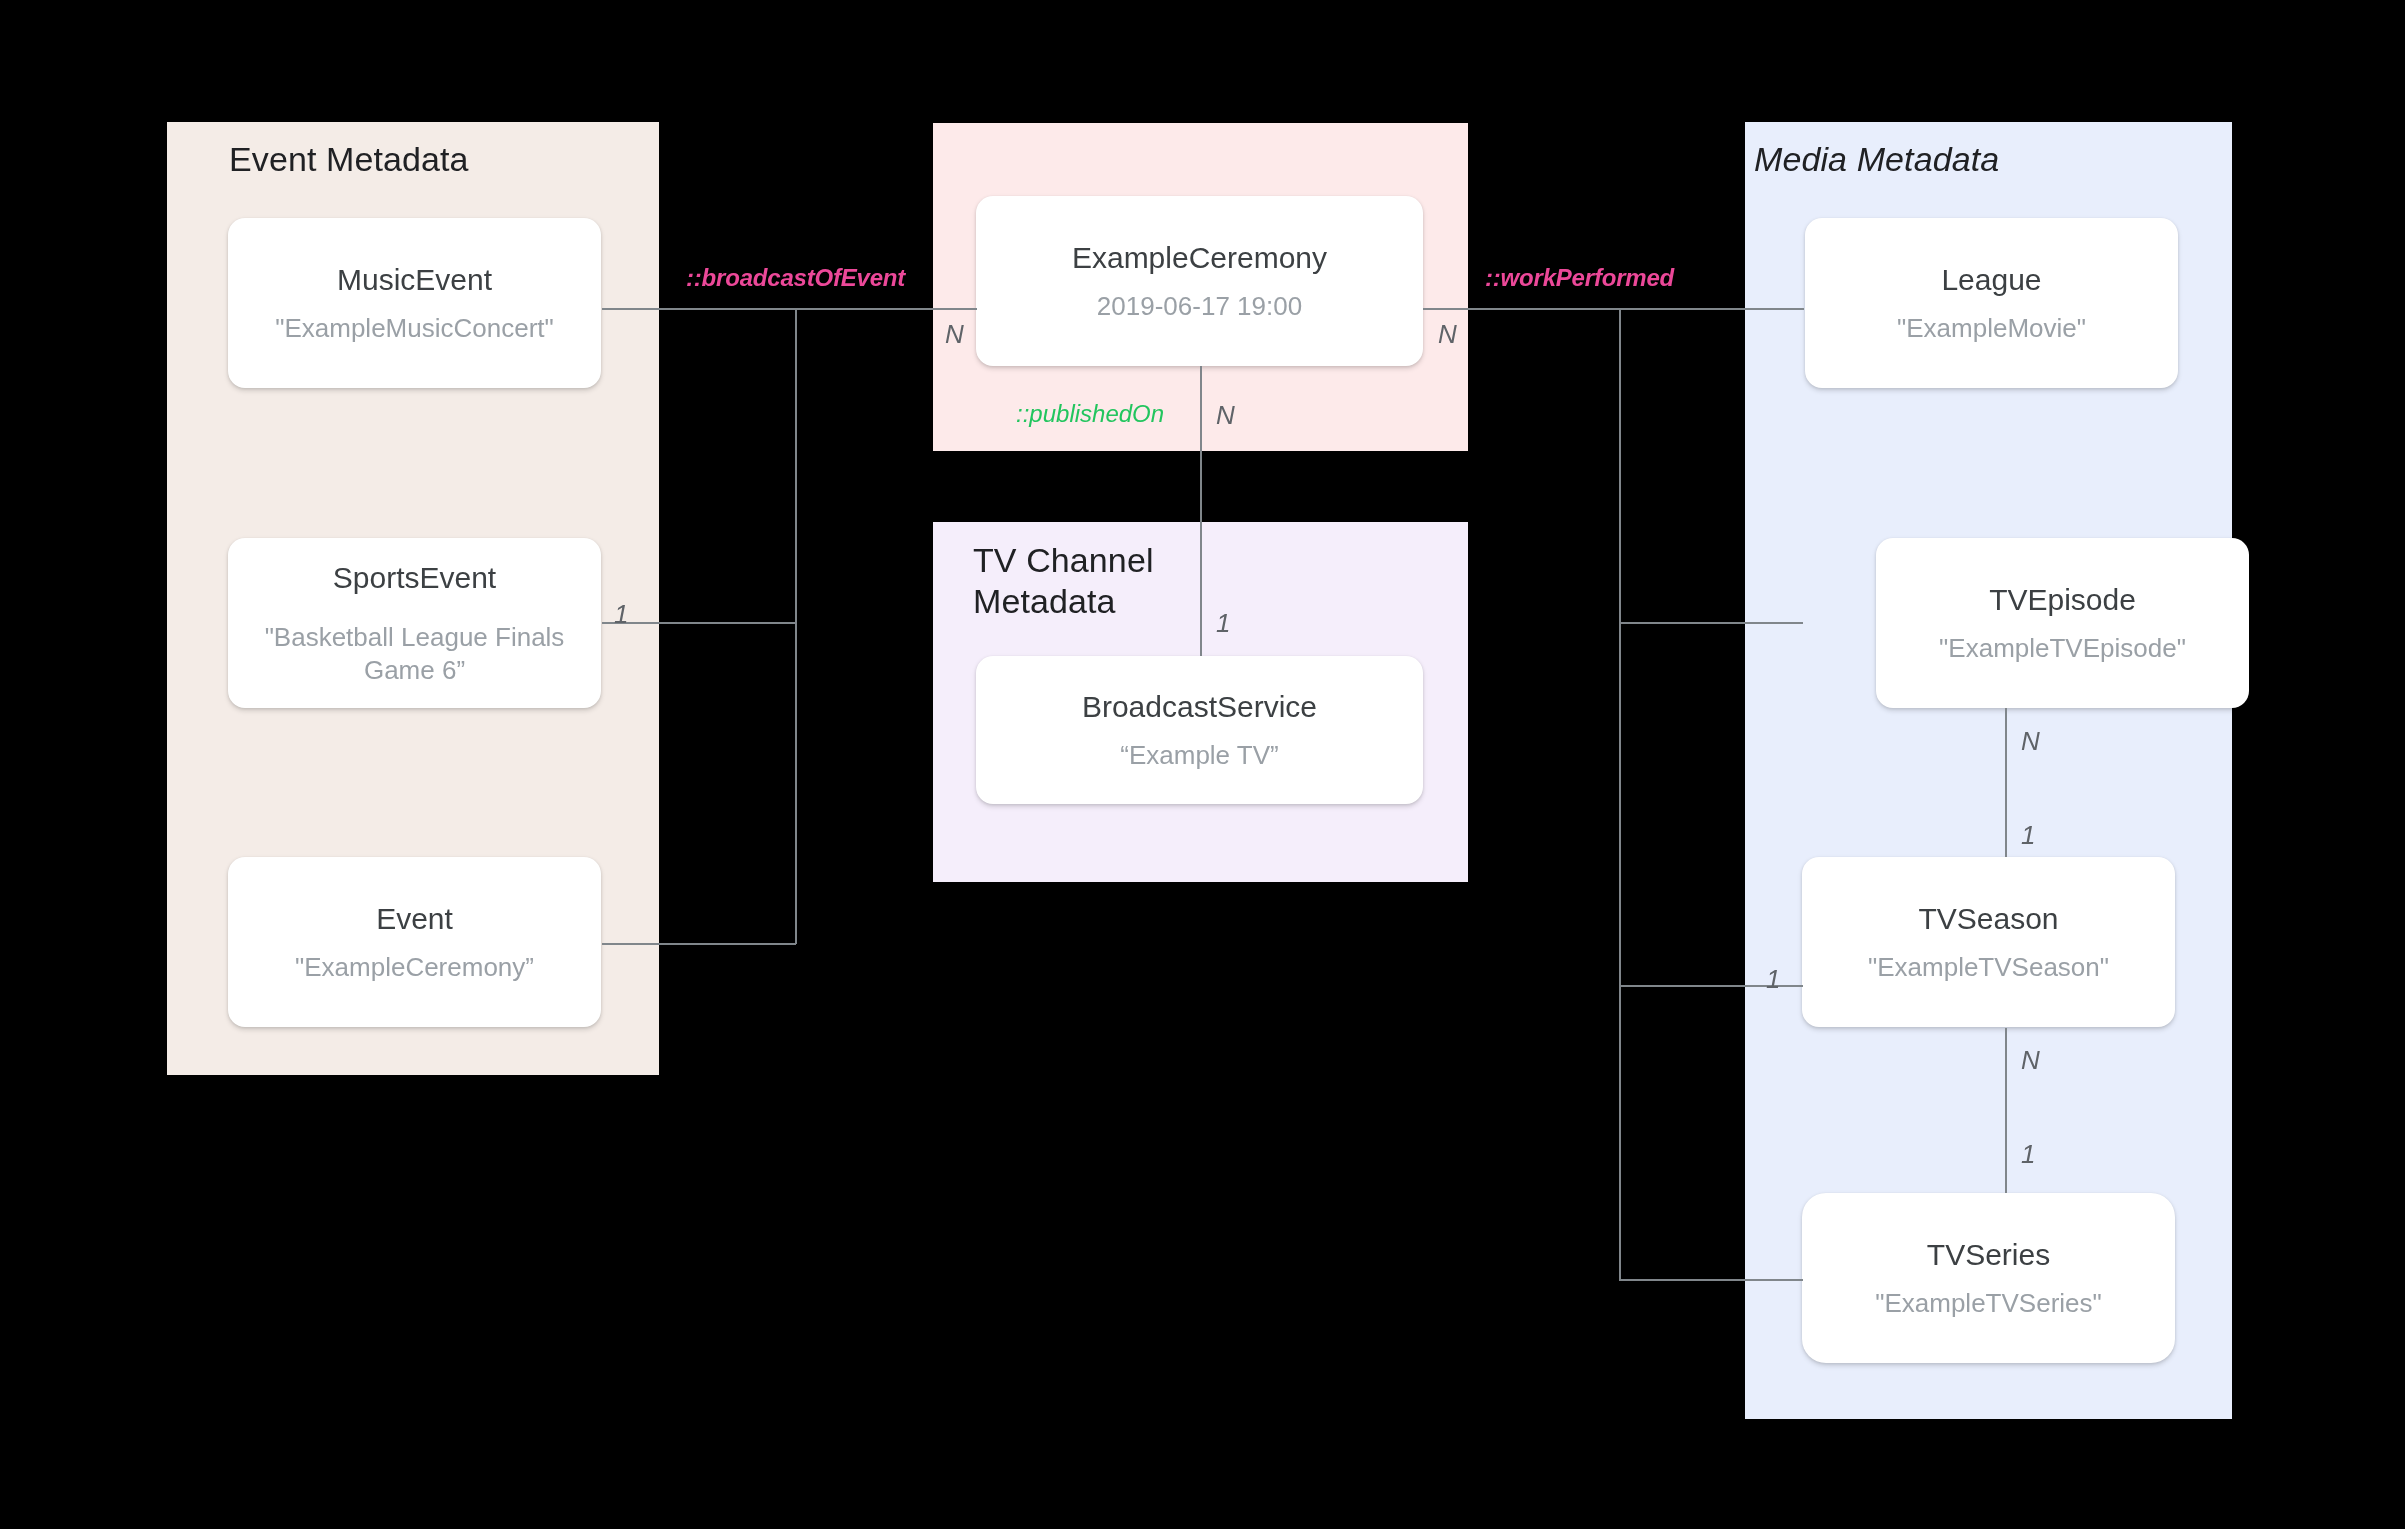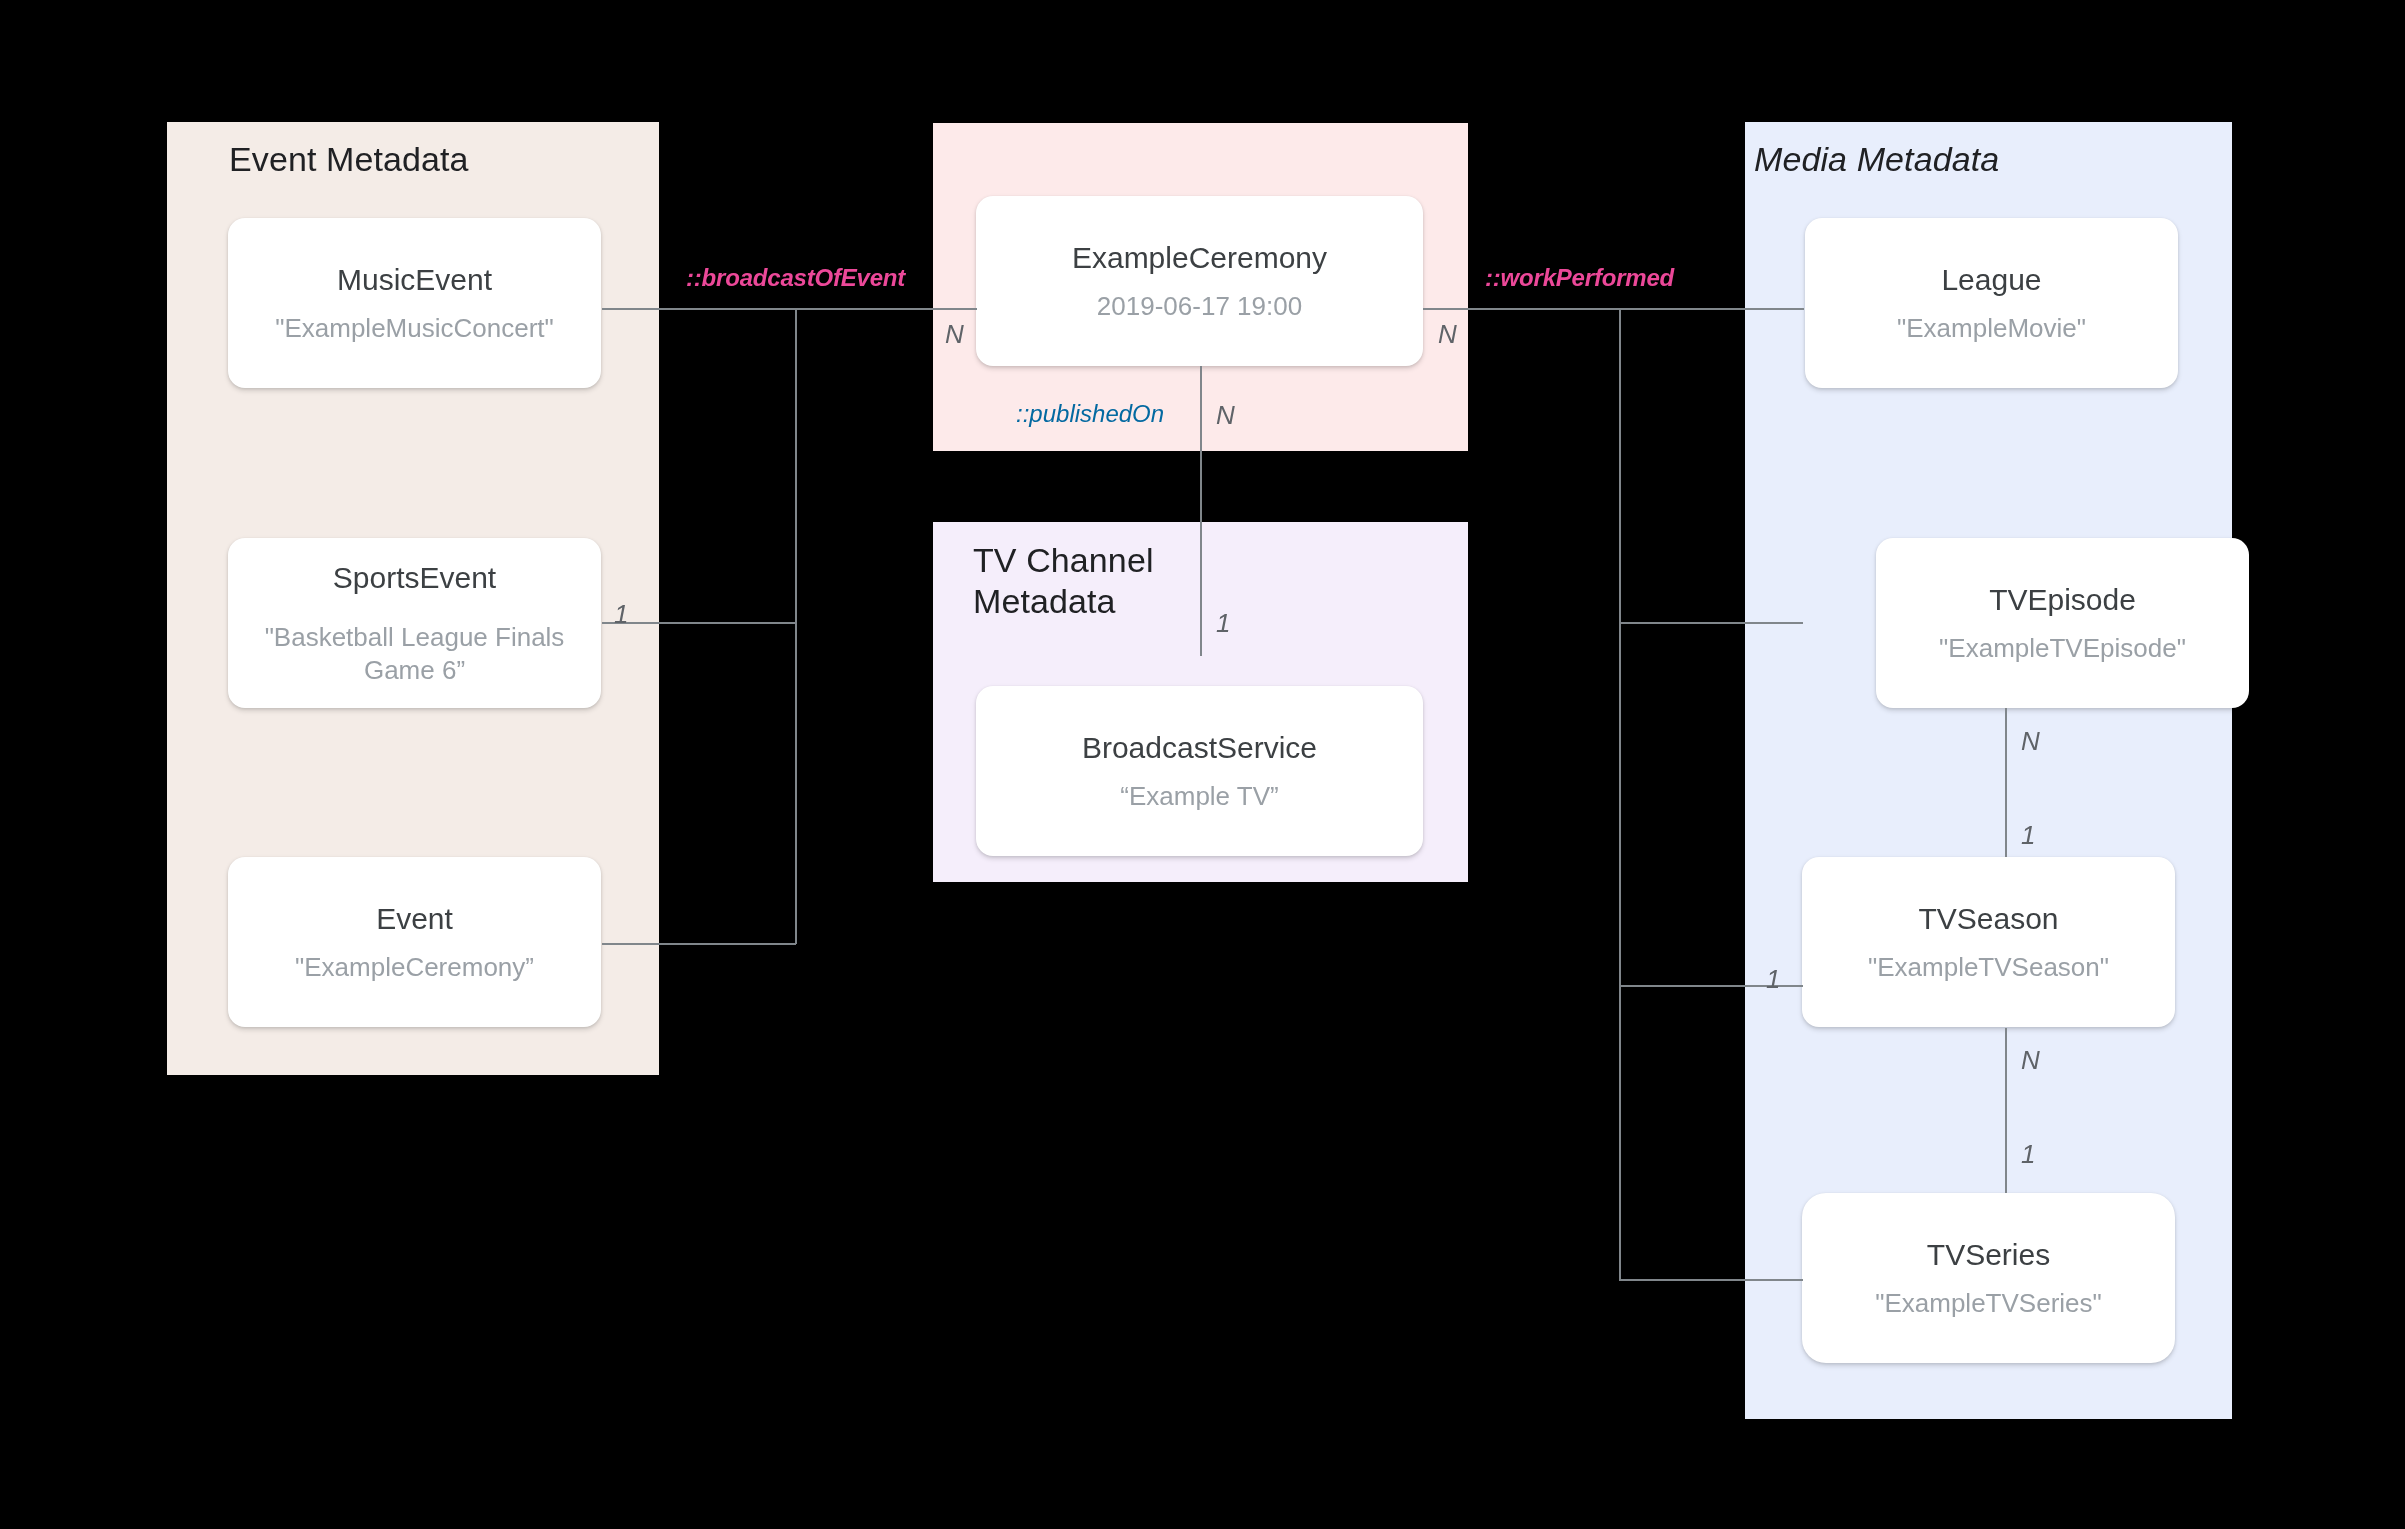--- a/index.html
+++ b/index.html
@@ -79,21 +79,21 @@
     position: absolute;
     font-size: 26px;
     font-style: italic;
     color: #5f6368;
     white-space: nowrap;
   }
   .pub-label {
     position: absolute;
     font-size: 24px;
     font-style: italic;
-    color: #0369a1;
+    color: #22c55e;
     white-space: nowrap;
   }
 </style>
 </head>
 <body>
 
 <div id="canvas">
 
   <div class="panel" style="left:167px; top:122px; width:492px; height:953px; background:#f4ece7;"></div>
   <div class="panel-title" style="left:229px; top:139px; width:401px;">Event Metadata</div>
@@ -117,21 +117,21 @@
 
   <div class="card" style="left:976px; top:196px; width:447px; height:170px;">
     <div class="card-title">ExampleCeremony</div>
     <div class="card-value">2019-06-17 19:00</div>
   </div>
 
   <div class="panel" style="left:933px; top:522px; width:535px; height:360px; background:#f5eefb;"></div>
   <div class="panel-title" style="left:973px; top:540px; width:239px;">TV Channel
 Metadata</div>
 
-  <div class="card" style="left:976px; top:656px; width:447px; height:170px;margin-top:30px;">
+  <div class="card" style="left:976px; top:656px; width:447px; height:148px;">
     <div class="card-title">BroadcastService</div>
     <div class="card-value">“Example TV”</div>
   </div>
 
   <div class="panel" style="left:1745px; top:122px; width:487px; height:1297px; background:#e8eefc;"></div>
   <div class="panel-title" style="left:1754px; top:139px; width:401px;font-style:italic;">Media Metadata</div>
 
   <div class="card" style="left:1805px; top:218px; width:373px; height:170px;">
     <div class="card-title">League</div>
     <div class="card-value">"ExampleMovie"</div>

